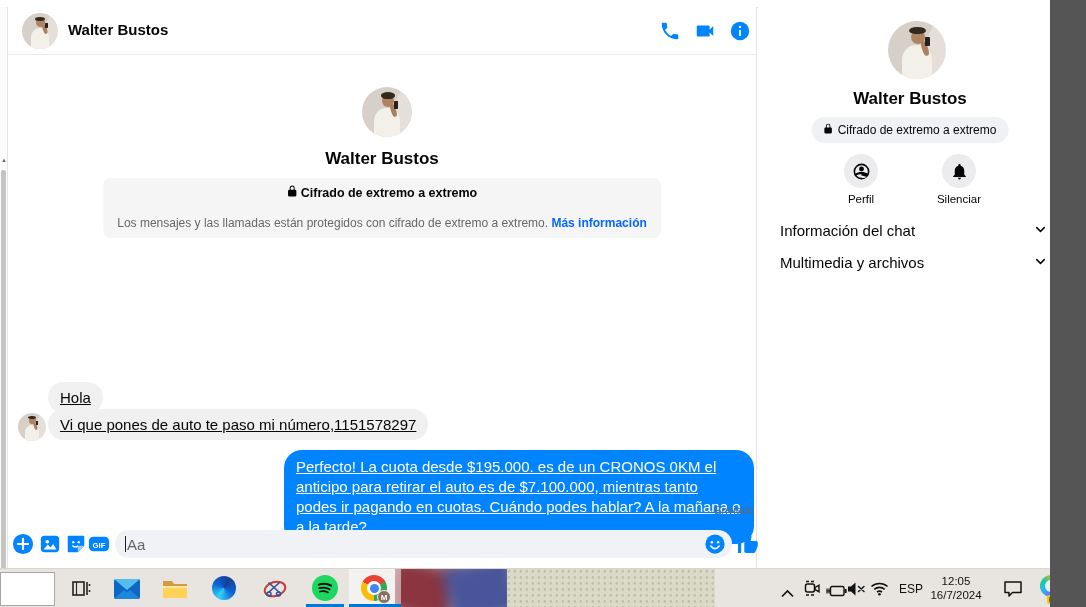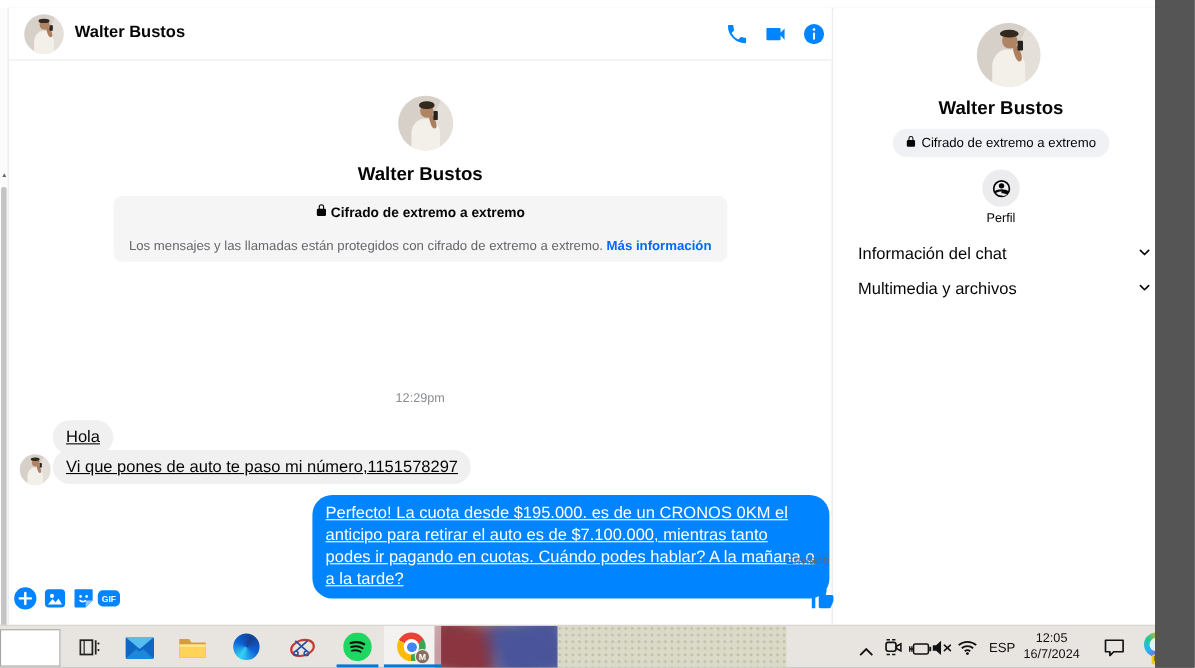--- a/index.html
+++ b/index.html
@@ -150,21 +150,20 @@
             </svg>
         </span>
         <span>Cifrado de extremo a extremo</span>
       </div>
       <div class="enc-body">
         <span>Los mensajes y las llamadas están protegidos con cifrado de extremo a extremo.</span>
         <span class="lnk">Más información</span>
       </div>
     </div>
 
-    <div class="tstamp">12:29pm</div>
 
     <div class="bubble recv" style="left:40px; top:375px;">Hola</div>
     <div class="bubble recv" style="left:40px; top:402px;">Vi que pones de auto te paso mi número,1151578297</div>
     <div class="p-av msg-av">
       <span class="head"></span>
         <span class="hair"></span>
         <span class="body"></span>
         <span class="arm"></span>
         <span class="phone"></span>
     </div>
@@ -193,20 +192,32 @@
           <path d="M8.5 14c1 1.4 4 1.6 5.5.3" stroke="#fff" stroke-width="1.6" fill="none" stroke-linecap="round"></path>
         </svg>
     </div>
     <div class="cicon" style="left:80px;">
       <svg viewBox="0 0 24 24">
           <rect x="1" y="4" width="22" height="16" rx="5" fill="#0084ff"></rect>
           <text x="12" y="16" font-size="8.5" font-weight="bold" fill="#fff" text-anchor="middle" font-family="Liberation Sans, sans-serif">GIF</text>
         </svg>
     </div>
 
+    <div class="composer-field">
+      <span class="caret"></span>
+      <input type="text" placeholder="Aa" style="">
+      <div class="emoji-btn">
+        <svg viewBox="0 0 24 24" width="22" height="22" fill="#0084ff">
+            <circle cx="12" cy="12" r="10.5"></circle>
+            <circle cx="8.6" cy="10" r="1.4" fill="#fff"></circle>
+            <circle cx="15.4" cy="10" r="1.4" fill="#fff"></circle>
+            <path d="M7.5 14.2c1.3 2 3 2.8 4.5 2.8s3.2-.8 4.5-2.8" stroke="#fff" stroke-width="1.8" fill="none" stroke-linecap="round"></path>
+          </svg>
+      </div>
+    </div>
 
     <div class="like-btn">
       <svg viewBox="0 0 24 24" fill="currentColor">
           <path d="M2 21h3.2V9.6H2V21zm19.8-10.4c0-.9-.8-1.7-1.7-1.7h-5.4l.8-3.9v-.3c0-.35-.14-.68-.37-.91L14.4 3 8.8 8.6c-.32.3-.5.73-.5 1.17v9.5c0 .95.77 1.72 1.72 1.72h7.7c.7 0 1.3-.42 1.57-1.03l2.4-5.6c.07-.2.11-.4.11-.62v-2.17z"></path>
         </svg>
     </div>
   </div>
 
   <div class="side">
     <div class="p-av" style="left:130px; top:14px; width:58px; height:58px;">
@@ -230,20 +241,28 @@
     <div class="side-actions">
       <div class="side-action">
         <div class="circ">
           <svg viewBox="0 0 24 24" fill="#050505">
               <path d="M12 2a10 10 0 100 20 10 10 0 000-20zm0 2a8 8 0 018 8 8 8 0 01-.46 2.68C18.3 13.4 14.9 12.6 12 12.6s-6.3.8-7.54 2.08A8 8 0 014 12a8 8 0 018-8zm0 13.4c2.6 0 5.4.7 6.3 1.7A8 8 0 0112 20a8 8 0 01-6.3-2.9c.9-1 3.7-1.7 6.3-1.7z"></path>
               <circle cx="12" cy="8.8" r="3.1"></circle>
             </svg>
         </div>
         <div class="lbl">Perfil</div>
       </div>
+      <div class="side-action">
+        <div class="circ">
+          <svg viewBox="0 0 24 24" fill="#050505">
+              <path d="M12 22c1.1 0 2-.9 2-2h-4c0 1.1.9 2 2 2zm6-6v-5c0-3.07-1.63-5.64-4.5-6.32V4c0-.83-.67-1.5-1.5-1.5S10.5 3.17 10.5 4v.68C7.64 5.36 6 7.92 6 11v5l-2 2v1h16v-1l-2-2z"></path>
+            </svg>
+        </div>
+        <div class="lbl">Silenciar</div>
+      </div>
     </div>
 
     <div class="side-sections">
       <div class="side-row">
         <span class="lbl">Información del chat</span>
         <span class="chev">
           <svg width="15" height="15" viewBox="0 0 24 24" fill="none" stroke="#050505" stroke-width="2.4" stroke-linecap="round" stroke-linejoin="round">
               <polyline points="6 9 12 15 18 9"></polyline>
             </svg>
         </span>

